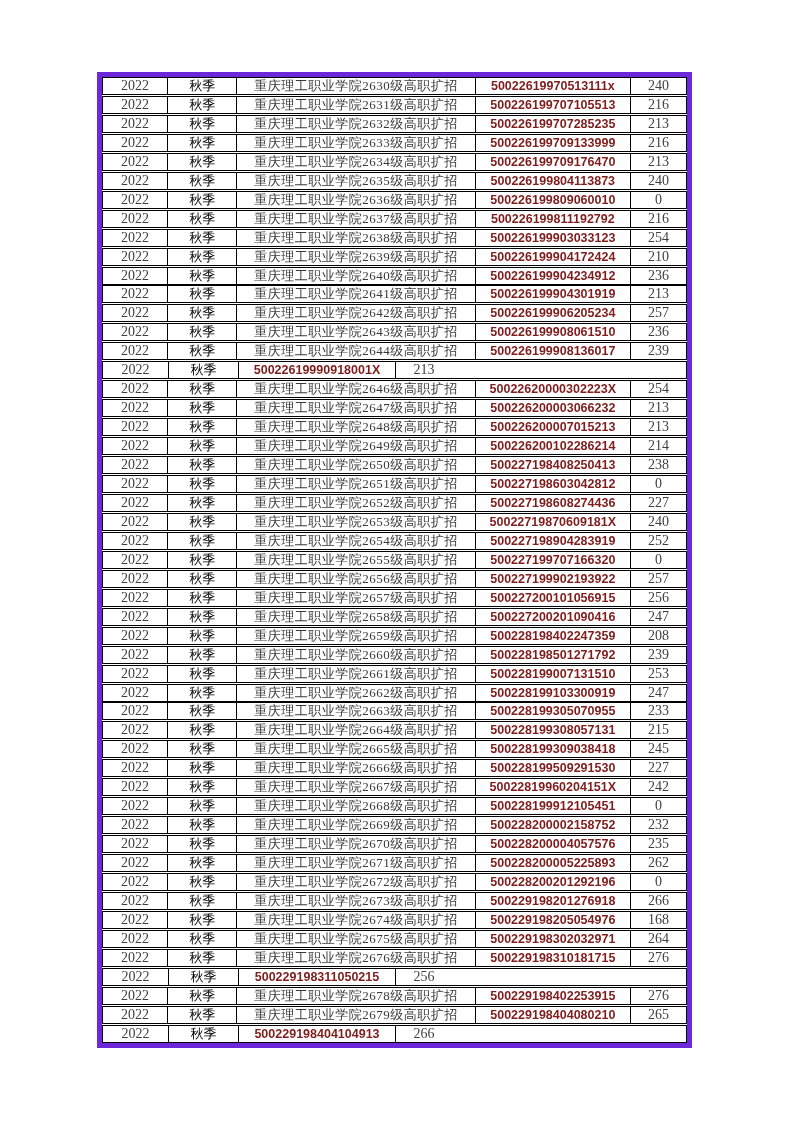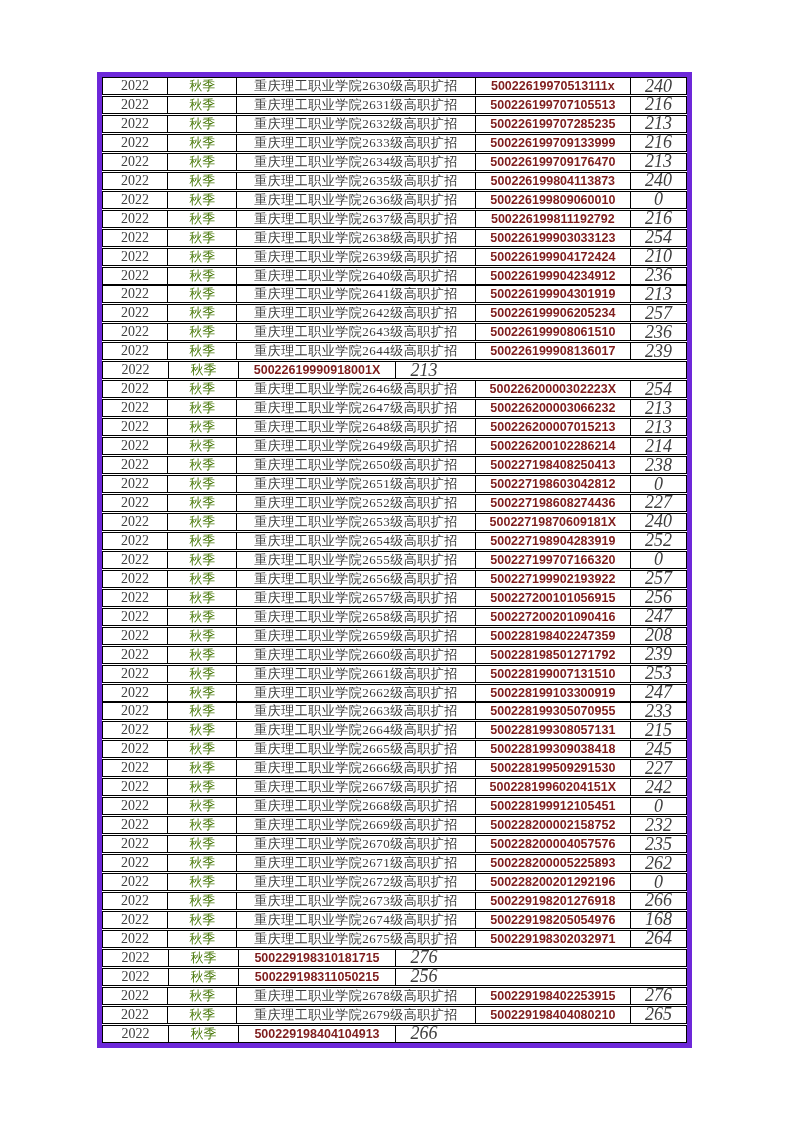--- a/index.html
+++ b/index.html
@@ -49,42 +49,41 @@
   .c-year {
     width: 66px;
     font-family: "Liberation Serif", serif;
     font-size: 14px;
     color: #3f3f3f;
   }
   .c-season {
     width: 70px;
     font-family: Liberation Sans, sans-serif;
     font-size: 13px;
-    color: #4d7c0f;
+    color: #000000;
   }
   .c-class {
     width: 242px;
     font-family: Liberation Serif, serif;
     font-size: 13px;
     color: #3a3a3a;
     letter-spacing: 0.5px;
   }
   .c-id {
     width: 157px;
     font-family: "Liberation Sans", sans-serif;
     font-weight: bold;
     font-size: 12.5px;
     color: #7f1d1d;
   }
   .c-score {
     width: 56px;
     font-family: "Liberation Serif", serif;
-    font-size: 18px;
+    font-size: 14px;
     color: #3f3f3f;
-    font-style: italic;
   }
 </style>
 </head>
 <body>
 
 <div class="page">
   <div class="data-table" id="data-table">
   <div class="row">
     <div class="cell c-year">2022</div>
     <div class="cell c-season">秋季</div>
@@ -448,20 +447,21 @@
     <div class="cell c-year">2022</div>
     <div class="cell c-season">秋季</div>
     <div class="cell c-class">重庆理工职业学院2675级高职扩招</div>
     <div class="cell c-id">500229198302032971</div>
     <div class="cell c-score">264</div>
   </div>
 
   <div class="row">
     <div class="cell c-year">2022</div>
     <div class="cell c-season">秋季</div>
+    <div class="cell c-class">重庆理工职业学院2676级高职扩招</div>
     <div class="cell c-id">500229198310181715</div>
     <div class="cell c-score">276</div>
   </div>
 
   <div class="row">
     <div class="cell c-year">2022</div>
     <div class="cell c-season">秋季</div>
     <div class="cell c-id">500229198311050215</div>
     <div class="cell c-score">256</div>
   </div>

